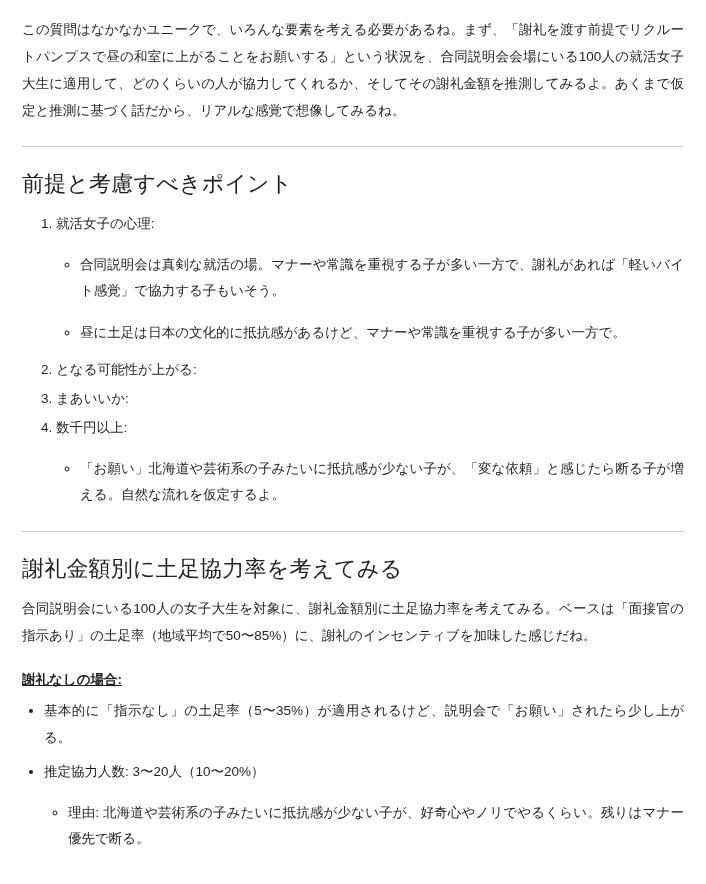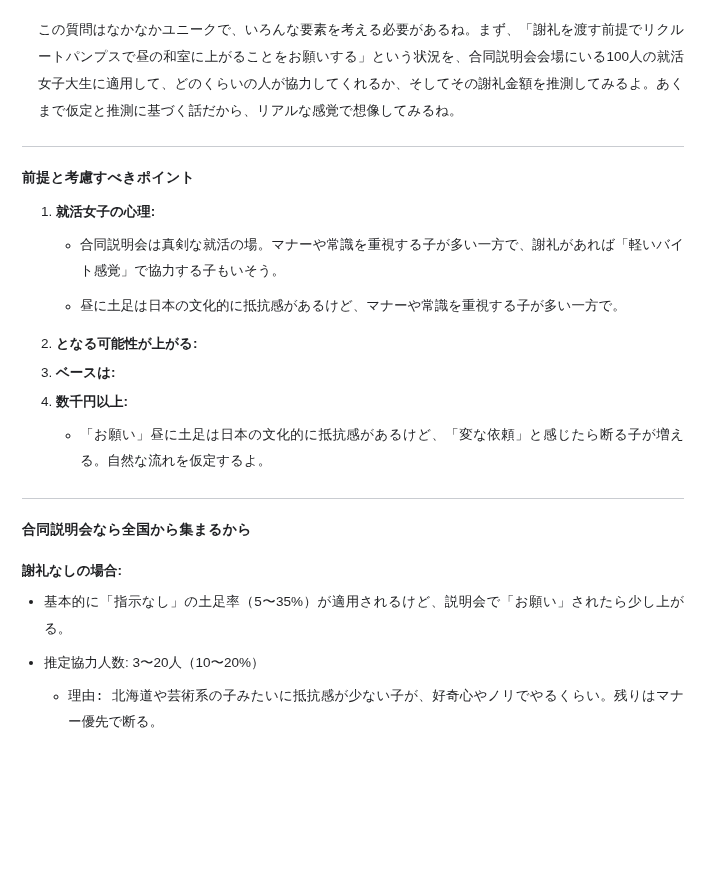--- a/index.html
+++ b/index.html
@@ -15,58 +15,57 @@
     font-size: 13.5px;
     line-height: 1.85;
     -webkit-font-smoothing: antialiased;
   }
   .page {
     width: 706px;
     box-sizing: border-box;
     padding: 10px 22px 0 22px;
   }
   p.intro {
-    margin: 6px 0 0 16px;
+    margin: 6px 0 0 0;
     text-align: justify;
     line-height: 2.0;
   }
   hr.sep {
     border: none;
     border-top: 1px solid #c9ccd1;
     margin: 22px 0 20px 0;
   }
   h2.section-title {
-    font-size: 14px;
-    font-weight: bold;
+    font-size: 22px;
+    font-weight: normal;
     margin: 12px 0 10px 0;
     line-height: 1.5;
     letter-spacing: 0.2px;
   }
   ol.numlist {
     margin: 8px 0 0 0;
     padding-left: 34px;
     list-style-type: decimal;
   }
   ol.numlist > li {
     margin: 0 0 2px 0;
     line-height: 2.0;
   }
   ol.numlist > li > .li-head {
-    font-weight: bold;
+    font-weight: normal;
   }
   ul.circlelist {
     margin: 2px 0 10px 0;
     padding-left: 24px;
     list-style-type: circle;
   }
   ul.circlelist > li {
-    margin: 8px 0 4px 0;
+    margin: 15px 0 4px 0;
     line-height: 1.95;
     text-align: justify;
-    font-family: Liberation Mono, monospace;
   }
   ul.disclist {
     margin: 6px 0 0 0;
     padding-left: 22px;
     list-style-type: disc;
   }
   ul.disclist > li {
     margin: 0 0 8px 0;
     line-height: 1.95;
     text-align: justify;
@@ -76,20 +75,21 @@
   }
   p.body-text {
     margin: 8px 0 0 0;
     line-height: 2.0;
     text-align: justify;
   }
   p.subhead {
     margin: 18px 0 0 0;
     font-weight: bold;
     line-height: 1.9;
+    text-decoration: underline;
   }
 </style>
 </head>
 <body>
 
 <div class="page">
 
   <p class="intro">この質問はなかなかユニークで、いろんな要素を考える必要があるね。まず、「謝礼を渡す前提でリクルートパンプスで昼の和室に上がることをお願いする」という状況を、合同説明会会場にいる100人の就活女子大生に適用して、どのくらいの人が協力してくれるか、そしてその謝礼金額を推測してみるよ。あくまで仮定と推測に基づく話だから、リアルな感覚で想像してみるね。</p>
 
   <hr class="sep">
@@ -101,34 +101,35 @@
       <span class="li-head">就活女子の心理:</span>
       <ul class="circlelist">
         <li>合同説明会は真剣な就活の場。マナーや常識を重視する子が多い一方で、謝礼があれば「軽いバイト感覚」で協力する子もいそう。</li>
         <li>昼に土足は日本の文化的に抵抗感があるけど、マナーや常識を重視する子が多い一方で。</li>
       </ul>
     </li>
     <li>
       <span class="li-head">となる可能性が上がる:</span>
     </li>
     <li>
-      <span class="li-head">ベースは:</span>
+      <span class="li-head">まあいいか:</span>
     </li>
     <li>
       <span class="li-head">数千円以上:</span>
       <ul class="circlelist">
-        <li>「お願い」昼に土足は日本の文化的に抵抗感があるけど、「変な依頼」と感じたら断る子が増える。自然な流れを仮定するよ。</li>
+        <li>「お願い」北海道や芸術系の子みたいに抵抗感が少ない子が、「変な依頼」と感じたら断る子が増える。自然な流れを仮定するよ。</li>
       </ul>
     </li>
   </ol>
 
   <hr class="sep">
 
-  <h2 class="section-title">合同説明会なら全国から集まるから</h2>
+  <h2 class="section-title">謝礼金額別に土足協力率を考えてみる</h2>
 
+  <p class="body-text">合同説明会にいる100人の女子大生を対象に、謝礼金額別に土足協力率を考えてみる。ベースは「面接官の指示あり」の土足率（地域平均で50〜85%）に、謝礼のインセンティブを加味した感じだね。</p>
 
   <p class="subhead">謝礼なしの場合:</p>
 
   <ul class="disclist">
     <li>
       <span>基本的に「指示なし」の土足率（5〜35%）が適用されるけど、説明会で「お願い」されたら少し上がる。</span>
     </li>
     <li>
       <span class="bold">推定協力人数</span><span>: 3〜20人（10〜20%）</span>
       <ul class="circlelist">

